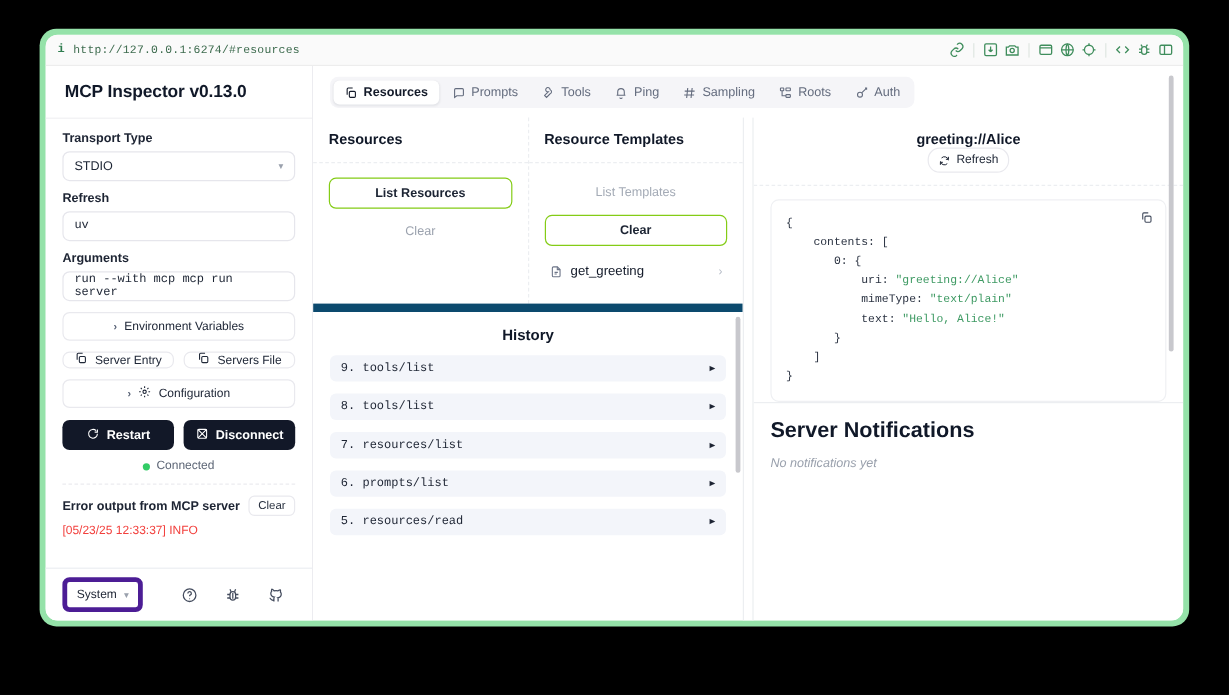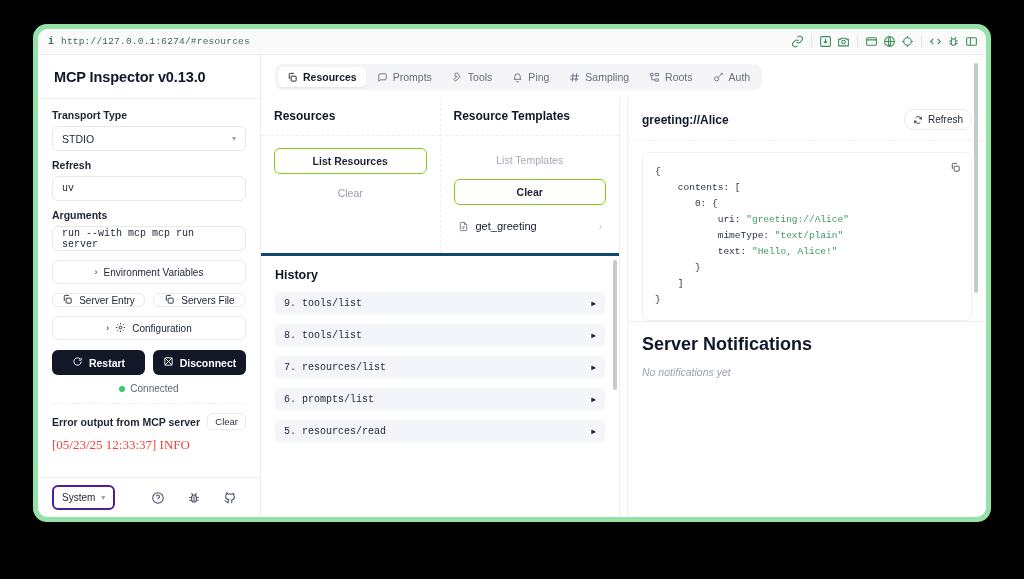--- a/index.html
+++ b/index.html
@@ -169,34 +169,34 @@
     display: flex; align-items: center; justify-content: space-between;
     border-top: 1px dashed #ececf0;
     margin-top: 9px; padding-top: 9px;
   }
   .err-title { font-size: 10.5px; font-weight: 600; color: #1d2433; }
   .err-clear {
     border: 1px solid #e9e9ee; border-radius: 5px;
     font-size: 9.5px; color: #272f3e; padding: 2px 7px; background: #fff;
   }
   .err-line {
-    font-family: Liberation Serif, serif;
-    font-size: 13px; color: #f2403d; margin-top: 7px; white-space: nowrap;
+    font-family: Liberation Sans, sans-serif;
+    font-size: 10px; color: #f2403d; margin-top: 7px; white-space: nowrap;
   }
   .sidebar-footer {
     flex: 0 0 auto;
     border-top: 1px solid #eceef2;
     padding: 7px 14px;
     display: flex;
     align-items: center;
     gap: 4px;
     background: #fff;
   }
   .sys-select {
-    border: 2px solid #4c1d95; border-radius: 6px;
+    border: 4px solid #4c1d95; border-radius: 6px;
     height: 21px; display: flex; align-items: center; gap: 6px;
     padding: 0 8px; font-size: 10px; color: #1d2433;
   }
   .foot-spacer { flex: 1 1 auto; }
   .foot-icon { color: #444c5e; width: 14px; height: 14px; display: block; margin: 0 9px; }
   .foot-icon svg { width: 14px; height: 14px; display: block; }
 
   
   .vscroll { position: absolute; width: 4px; border-radius: 2px; background: #c8c8cd; }
 
@@ -245,23 +245,24 @@
   .tmpl-item {
     display: flex; align-items: center; gap: 7px;
     padding: 7px 4px; margin-top: 8px; font-size: 11px; color: #131a29;
   }
   .tmpl-item svg { width: 11px; height: 11px; color: #6d7588; display: block; }
   .tmpl-arrow { margin-left: auto; color: #b7bdc8; font-size: 10px; }
 
   
   .history {
     flex: 1 1 auto; min-height: 0; position: relative;
-    border-top: 3px solid #0c4a6e;
+    border-top: 7px solid #0c4a6e;
     padding: 12px 14px 0 14px; box-sizing: border-box;
     overflow: hidden;
+    text-align: center;
   }
   .history-title { font-size: 12.5px; font-weight: bold; color: #101828; margin-bottom: 10px; }
   .hist-row {
     background: #f3f5fa;
     border-radius: 5px;
     height: 22px;
     display: flex; align-items: center;
     padding: 0 9px;
     margin-bottom: 10px;
     font-family: "Liberation Mono", monospace;
@@ -276,20 +277,21 @@
     background: #fff;
     border-left: 1px solid #eceef1;
     border-right: 1px solid #eceef1;
     position: relative;
   }
   .right-pane { flex: 0 0 358px; display: flex; flex-direction: column; min-width: 0; }
   .res-head {
     display: flex; align-items: center; justify-content: space-between;
     padding: 11px 14px 10px 14px;
     border-bottom: 1px dashed #eceef1;
+    flex-direction: column;
   }
   .res-title { font-size: 12px; font-weight: bold; color: #101828; }
   .refresh-btn {
     border: 1px solid #e9e9ee; border-radius: 10px;
     display: flex; align-items: center; gap: 5px;
     font-size: 10px; color: #1c2433; padding: 4px 8px; background: #fff; font-weight: 500;
   }
   .refresh-btn svg { width: 10px; height: 10px; display: block; }
   .json-wrap { padding: 11px 14px 0 14px; }
   .json-box {

